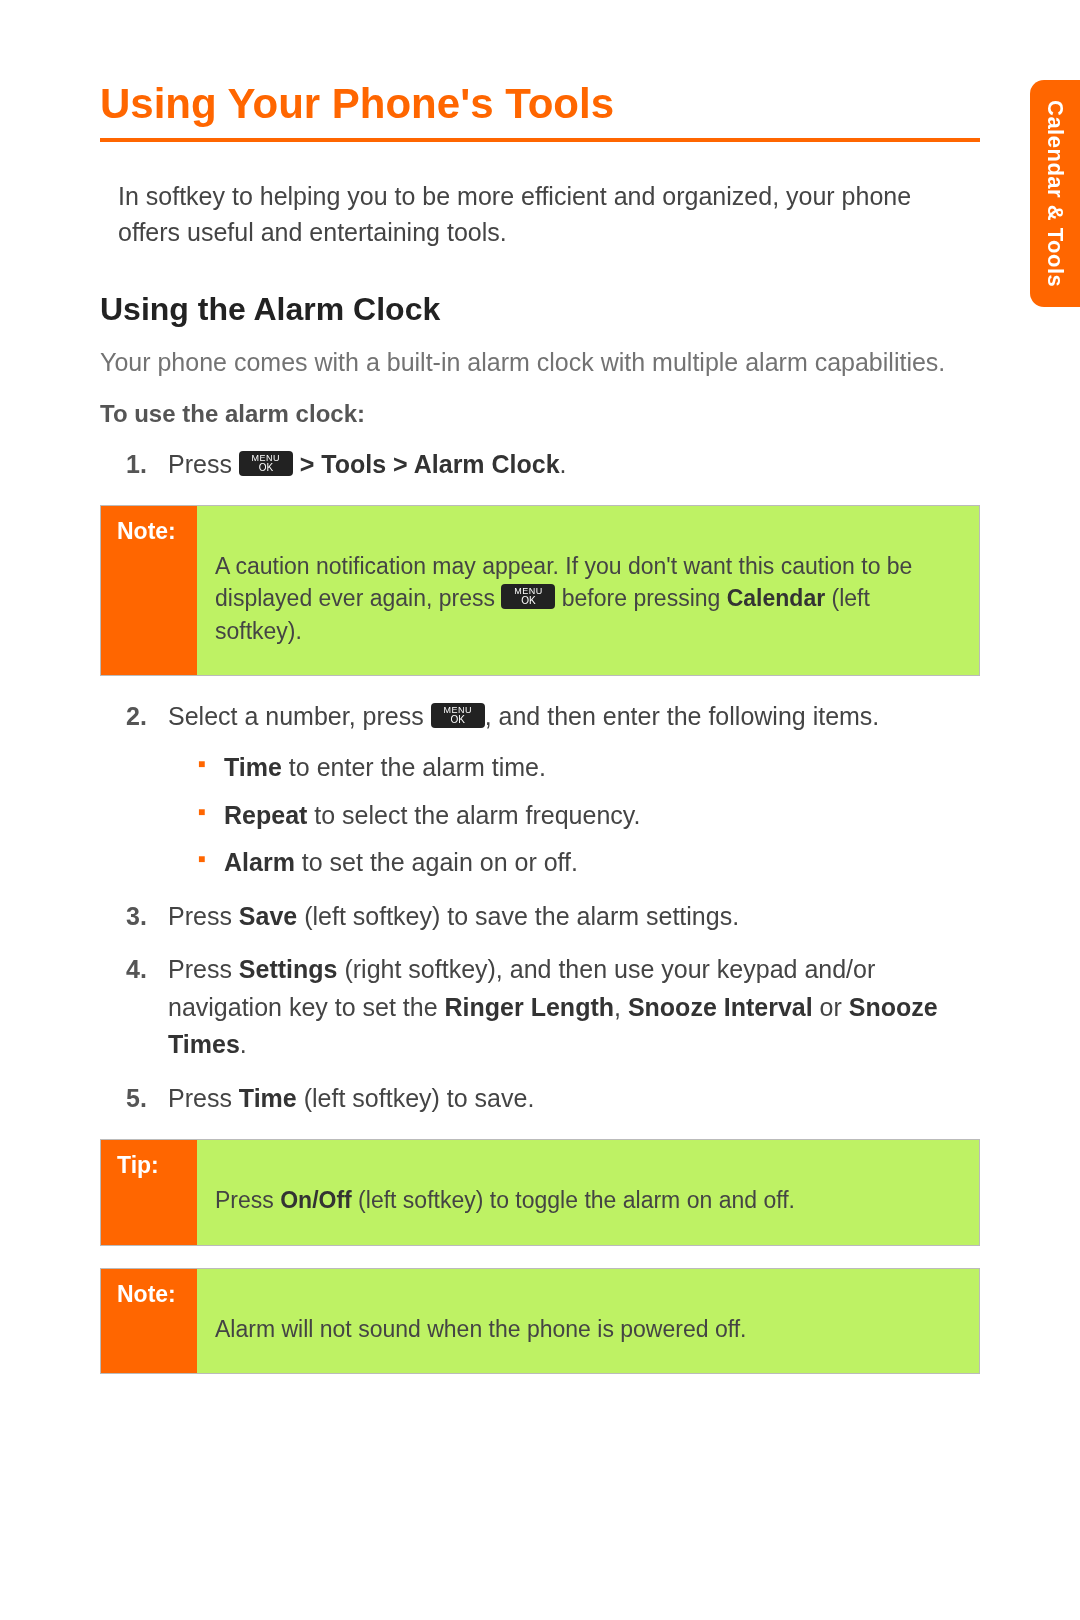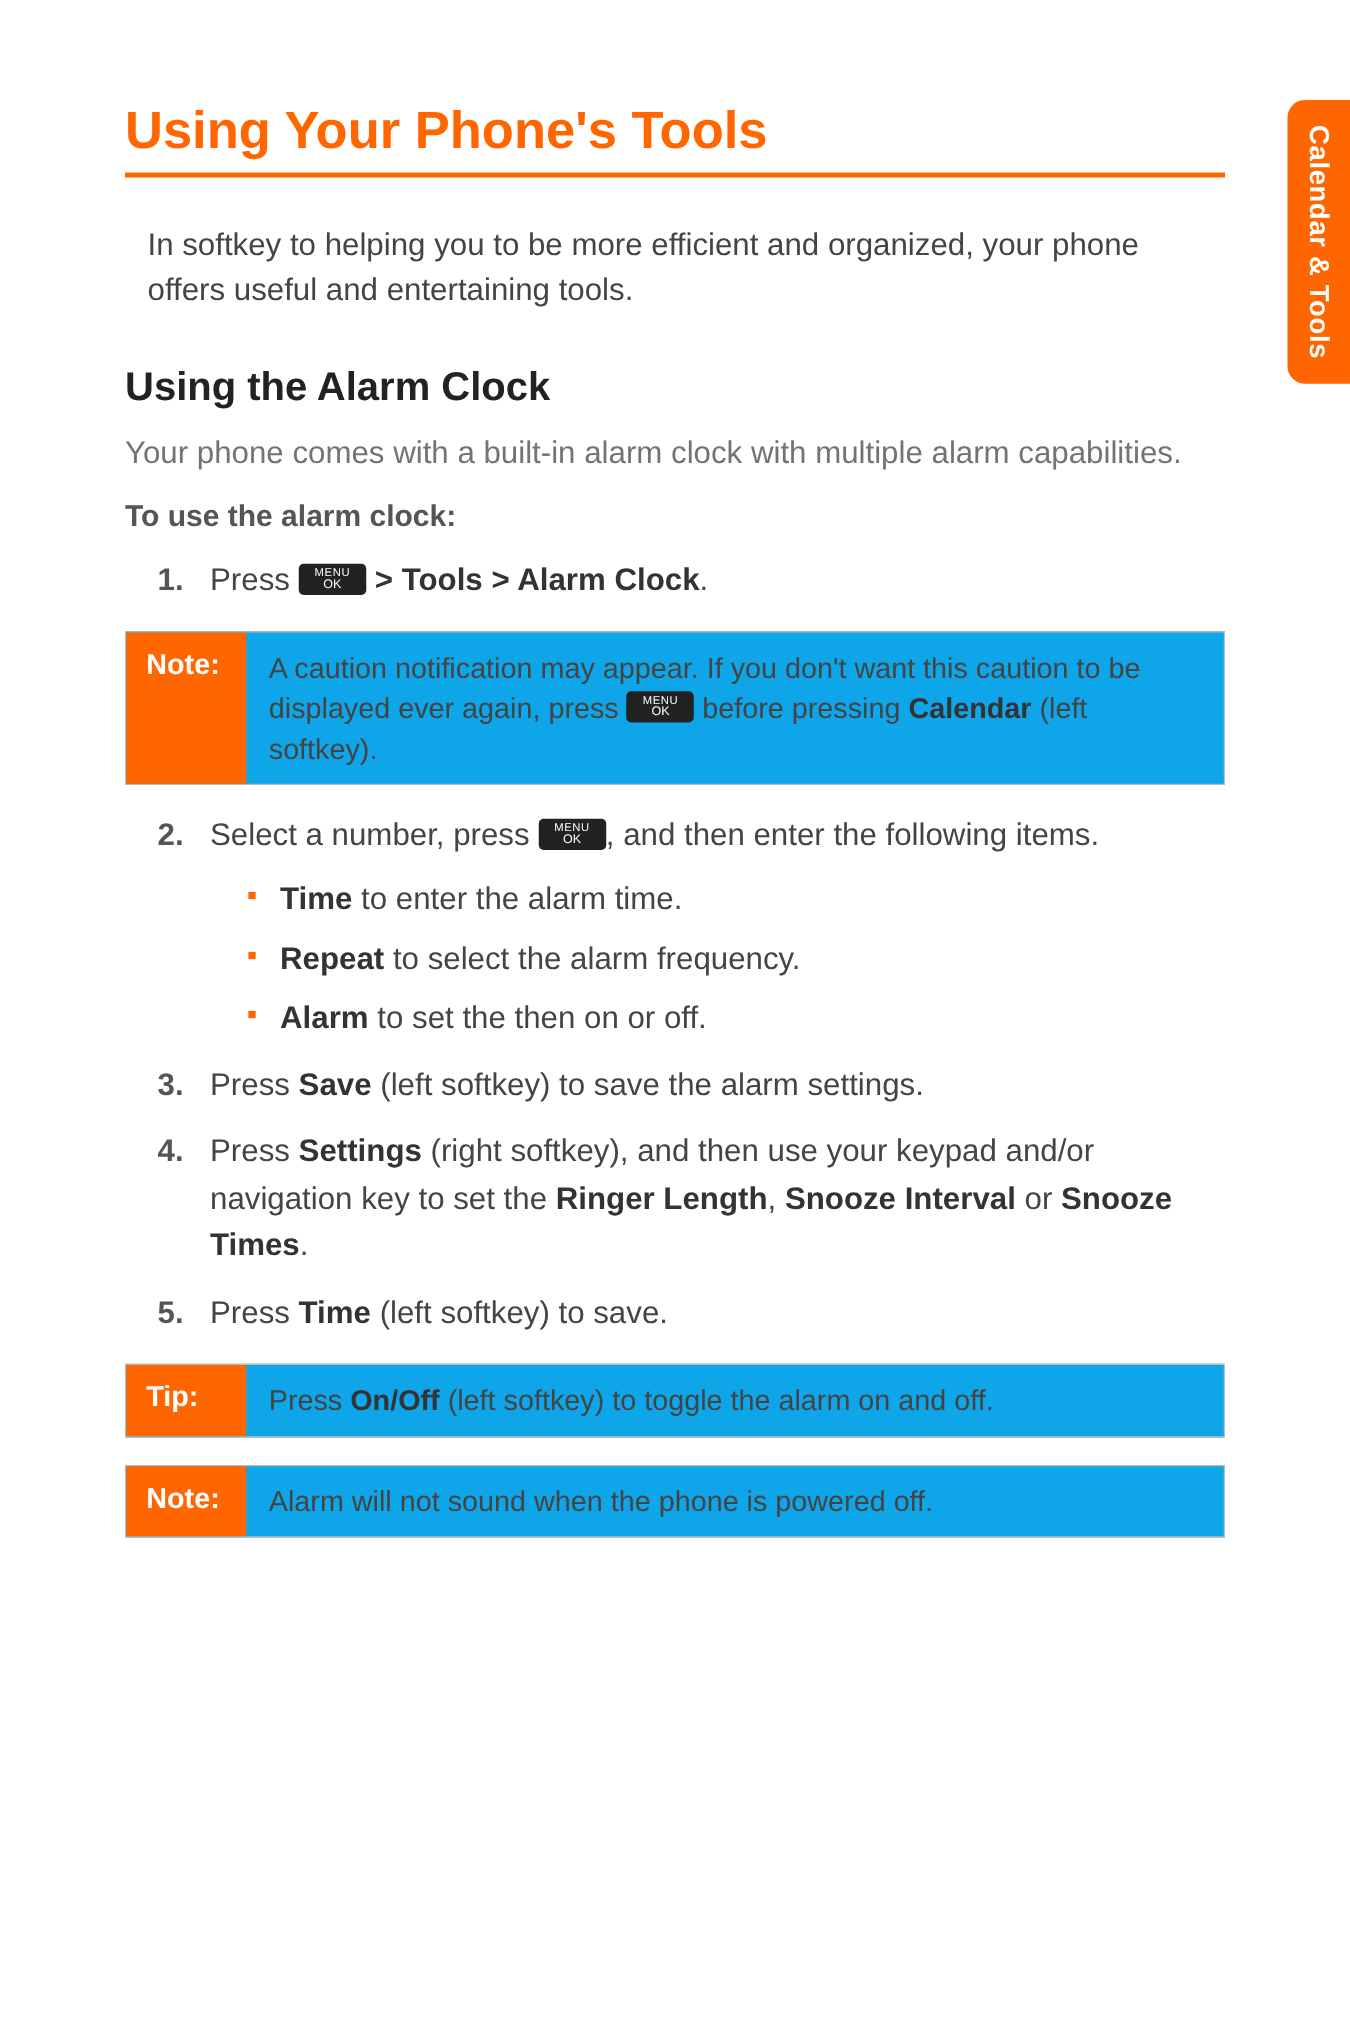--- a/index.html
+++ b/index.html
@@ -118,36 +118,37 @@
     position: absolute;
     left: 0;
     top: 6px;
     color: #ff6600;
     font-size: 12px;
   }
   .callout {
     display: flex;
     border: 1px solid #bbb;
     margin: 22px 0 22px 0;
-    background: #0ea5e9;
+    background: #bef264;
   }
   .callout .label {
     background: #ff6600;
     color: #fff;
     font-weight: bold;
     font-size: 23px;
     padding: 12px 16px;
     min-width: 96px;
   }
   .callout .content {
-    padding: 12px 18px;
+    padding: 28px 18px;
     font-size: 23px;
     line-height: 1.4;
     color: #444;
     flex: 1;
+    margin-top: 16px;
   }
   .callout.small .label { min-width: 96px; }
   .footer {
     position: absolute;
     bottom: 60px;
     left: 100px;
     right: 100px;
     text-align: right;
     font-size: 23px;
     font-weight: bold;
@@ -189,21 +190,21 @@
       <span>A caution notification may appear. If you don't want this caution to be displayed ever again, press </span><span class="menu-key"><span class="top">MENU</span><span class="bot">OK</span></span><span> before pressing </span><b>Calendar</b><span> (left softkey).</span>
     </div>
   </div>
 
   <ol class="steps" start="2" style="counter-reset: step 1;">
     <li>
       <span>Select a number, press </span><span class="menu-key"><span class="top">MENU</span><span class="bot">OK</span></span><span>, and then enter the following items.</span>
       <ul class="bullets">
         <li><b>Time</b><span> to enter the alarm time.</span></li>
         <li><b>Repeat</b><span> to select the alarm frequency.</span></li>
-        <li><b>Alarm</b><span> to set the then on or off.</span></li>
+        <li><b>Alarm</b><span> to set the again on or off.</span></li>
       </ul>
     </li>
     <li>
       <span>Press </span><b>Save</b><span> (left softkey) to save the alarm settings.</span>
     </li>
     <li>
       <span>Press </span><b>Settings</b><span> (right softkey), and then use your keypad and/or navigation key to set the </span><b>Ringer Length</b><span>, </span><b>Snooze Interval</b><span> or </span><b>Snooze Times</b><span>.</span>
     </li>
     <li>
       <span>Press </span><b>Time</b><span> (left softkey) to save.</span>

